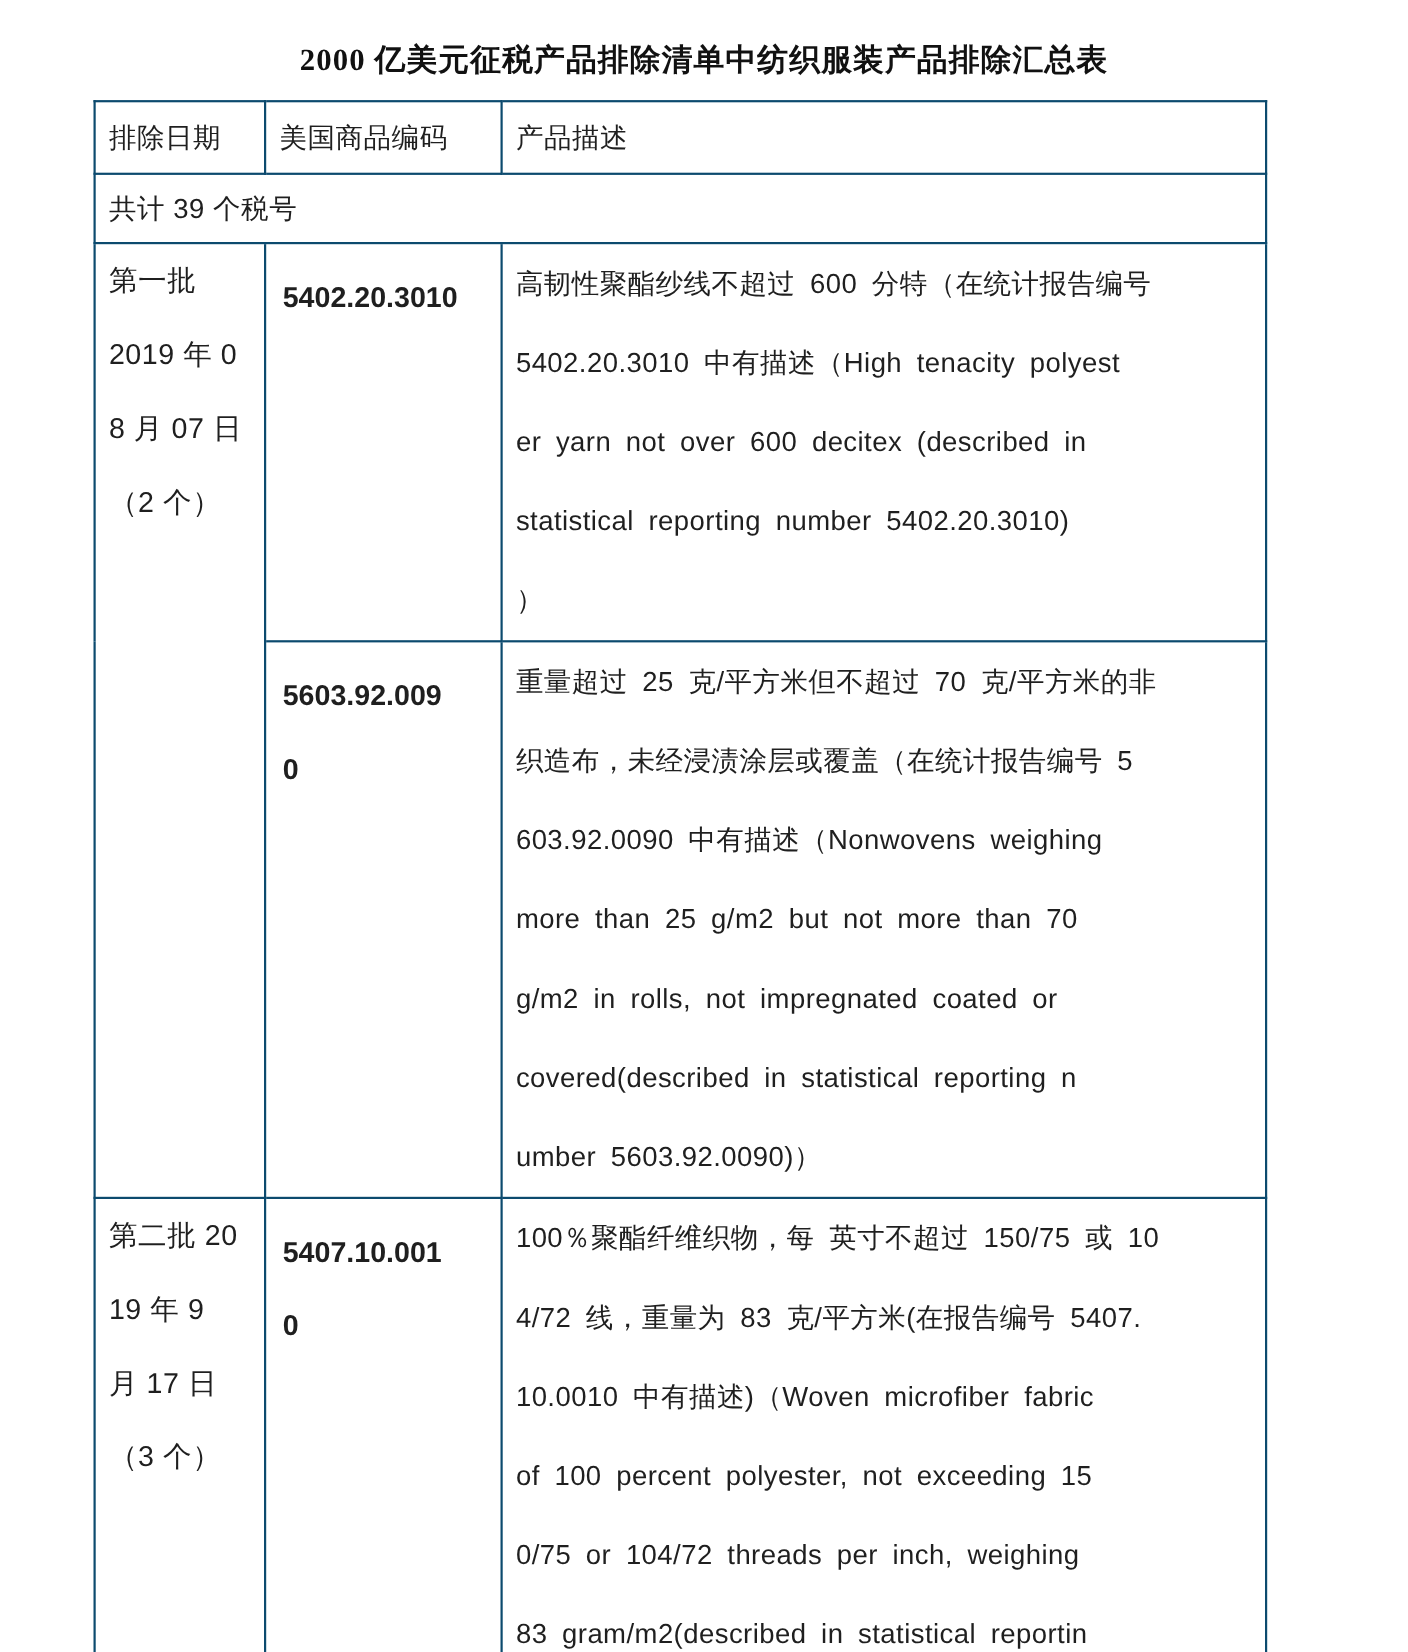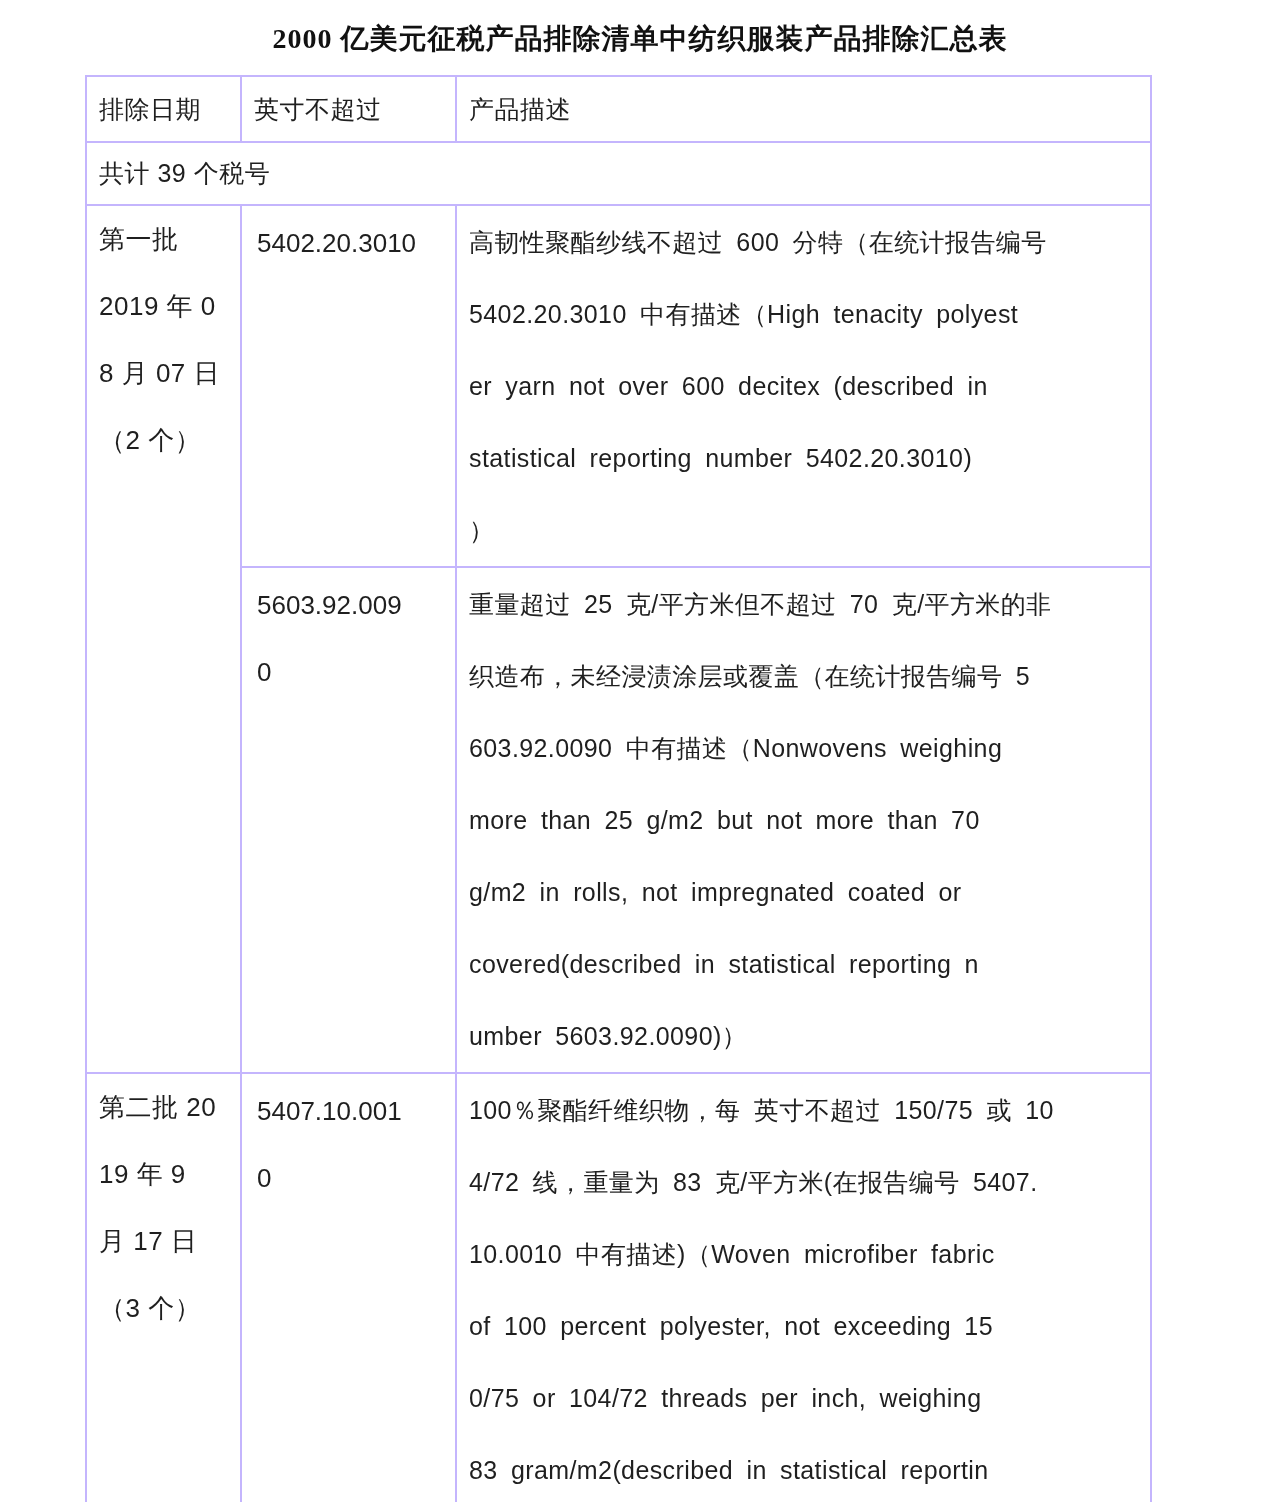--- a/index.html
+++ b/index.html
@@ -8,36 +8,36 @@
     background: #ffffff;
   }
   body {
     width: 1280px;
     height: 1502px;
     color: #1f1f1f;
     font-family: "Liberation Sans", "DejaVu Sans", sans-serif;
     overflow: hidden;
   }
   .doc-title {
-    padding-top: 20px;
+    padding-top: 36px;
     text-align: center;
     font-family: "Liberation Serif", "DejaVu Serif", serif;
     font-weight: bold;
     font-size: 28px;
     letter-spacing: 1px;
     color: #111;
   }
   table.excl-table {
     border-collapse: collapse;
     table-layout: fixed;
     width: 1065px;
     margin: 17px 0 0 85px;
   }
   table.excl-table td {
-    border: 2px solid #c4b5fd;
+    border: 2px solid #0c4a6e;
     vertical-align: top;
     overflow: hidden;
   }
   tr.hdr-row td {
     height: 64px;
     vertical-align: middle;
     font-size: 25px;
     padding: 0 6px 0 12px;
     letter-spacing: 0.5px;
   }
@@ -55,22 +55,23 @@
   td.cell-date {
     font-size: 26px;
     line-height: 67px;
     padding: 0 16px 0 12px;
     white-space: pre-line;
     letter-spacing: 0.5px;
   }
   td.cell-code {
     font-size: 26px;
     line-height: 67px;
-    padding: 4px 4px 0 15px;
+    padding: 15px 4px 0 15px;
     white-space: pre-line;
+    font-weight: bold;
   }
   td.cell-desc {
     font-size: 25px;
     line-height: 72px;
     padding: 0 16px 0 12px;
     white-space: pre-line;
     word-spacing: 6px;
     letter-spacing: 0.4px;
     text-align: justify;
   }
@@ -85,21 +86,21 @@
   <table class="excl-table">
     <colgroup>
       <col style="width:155px">
       <col style="width:215px">
       <col style="width:695px">
     </colgroup>
 
     <tbody>
         <tr class="hdr-row">
       <td>排除日期</td>
-      <td>英寸不超过</td>
+      <td>美国商品编码</td>
       <td>产品描述</td>
     </tr>
 
     <tr class="sum-row">
       <td colspan="3">共计 39 个税号</td>
     </tr>
 
     <tr class="row-a">
       <td class="cell-date" rowspan="2">第一批
 2019 年 0

